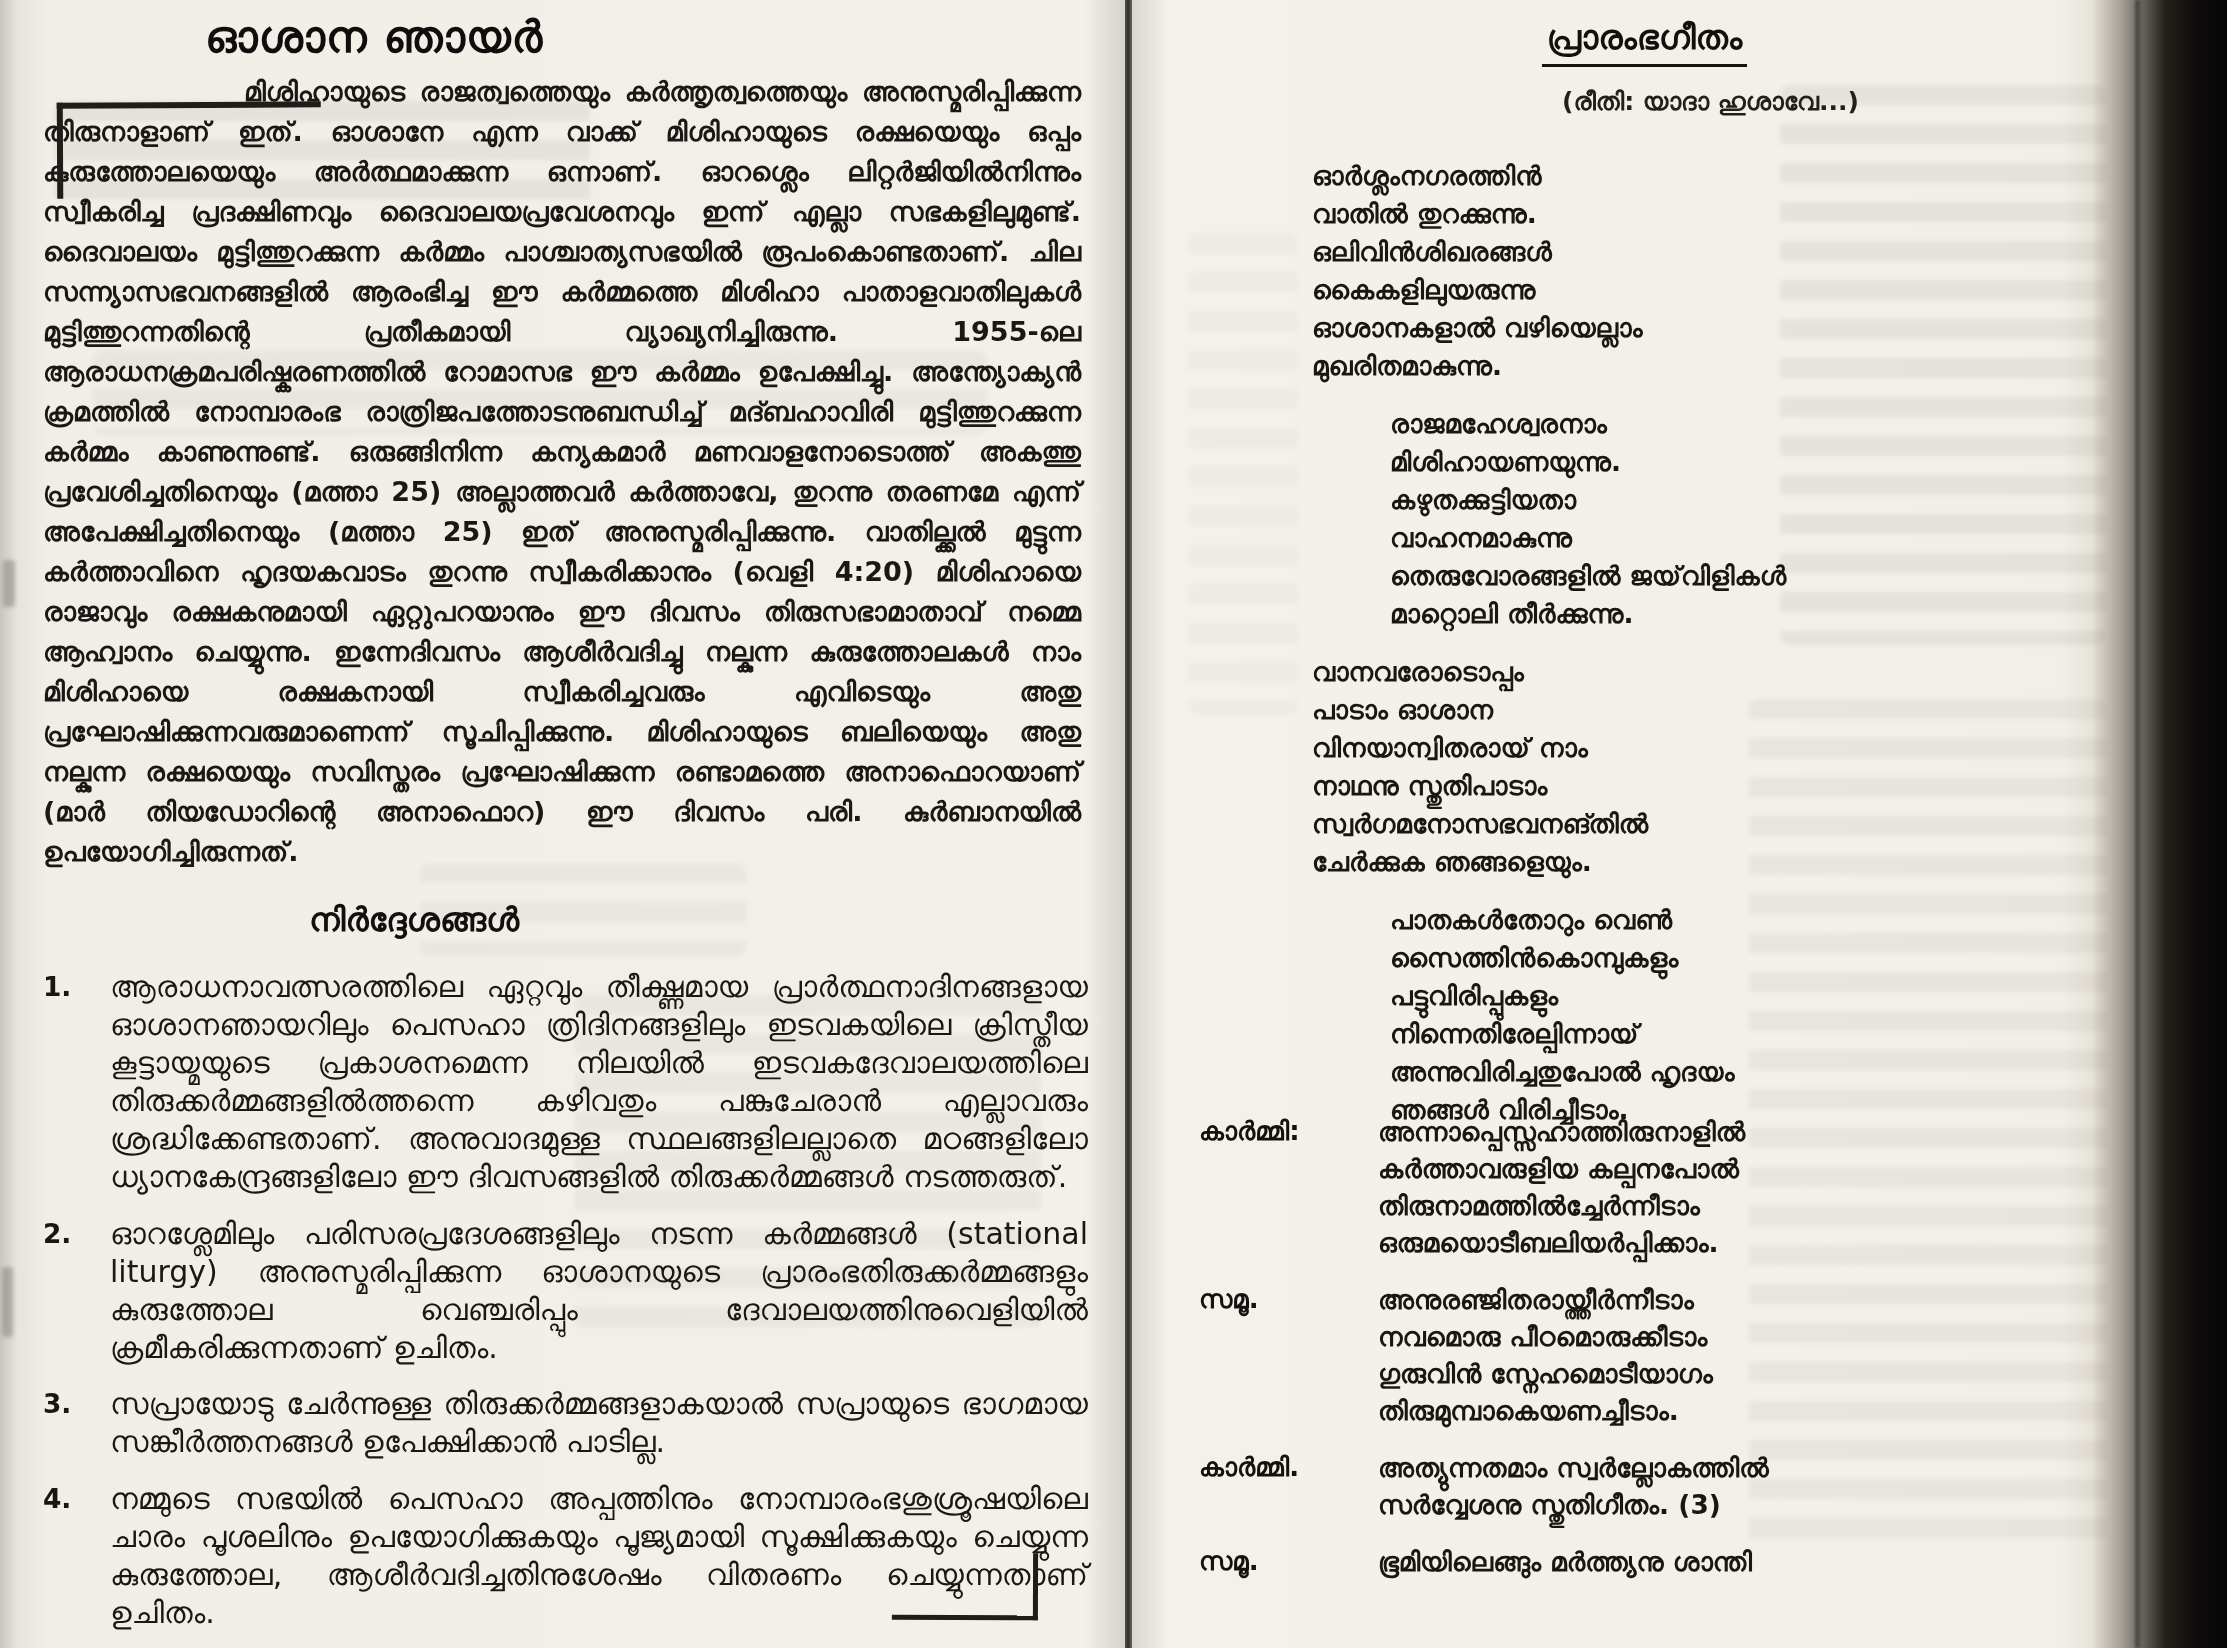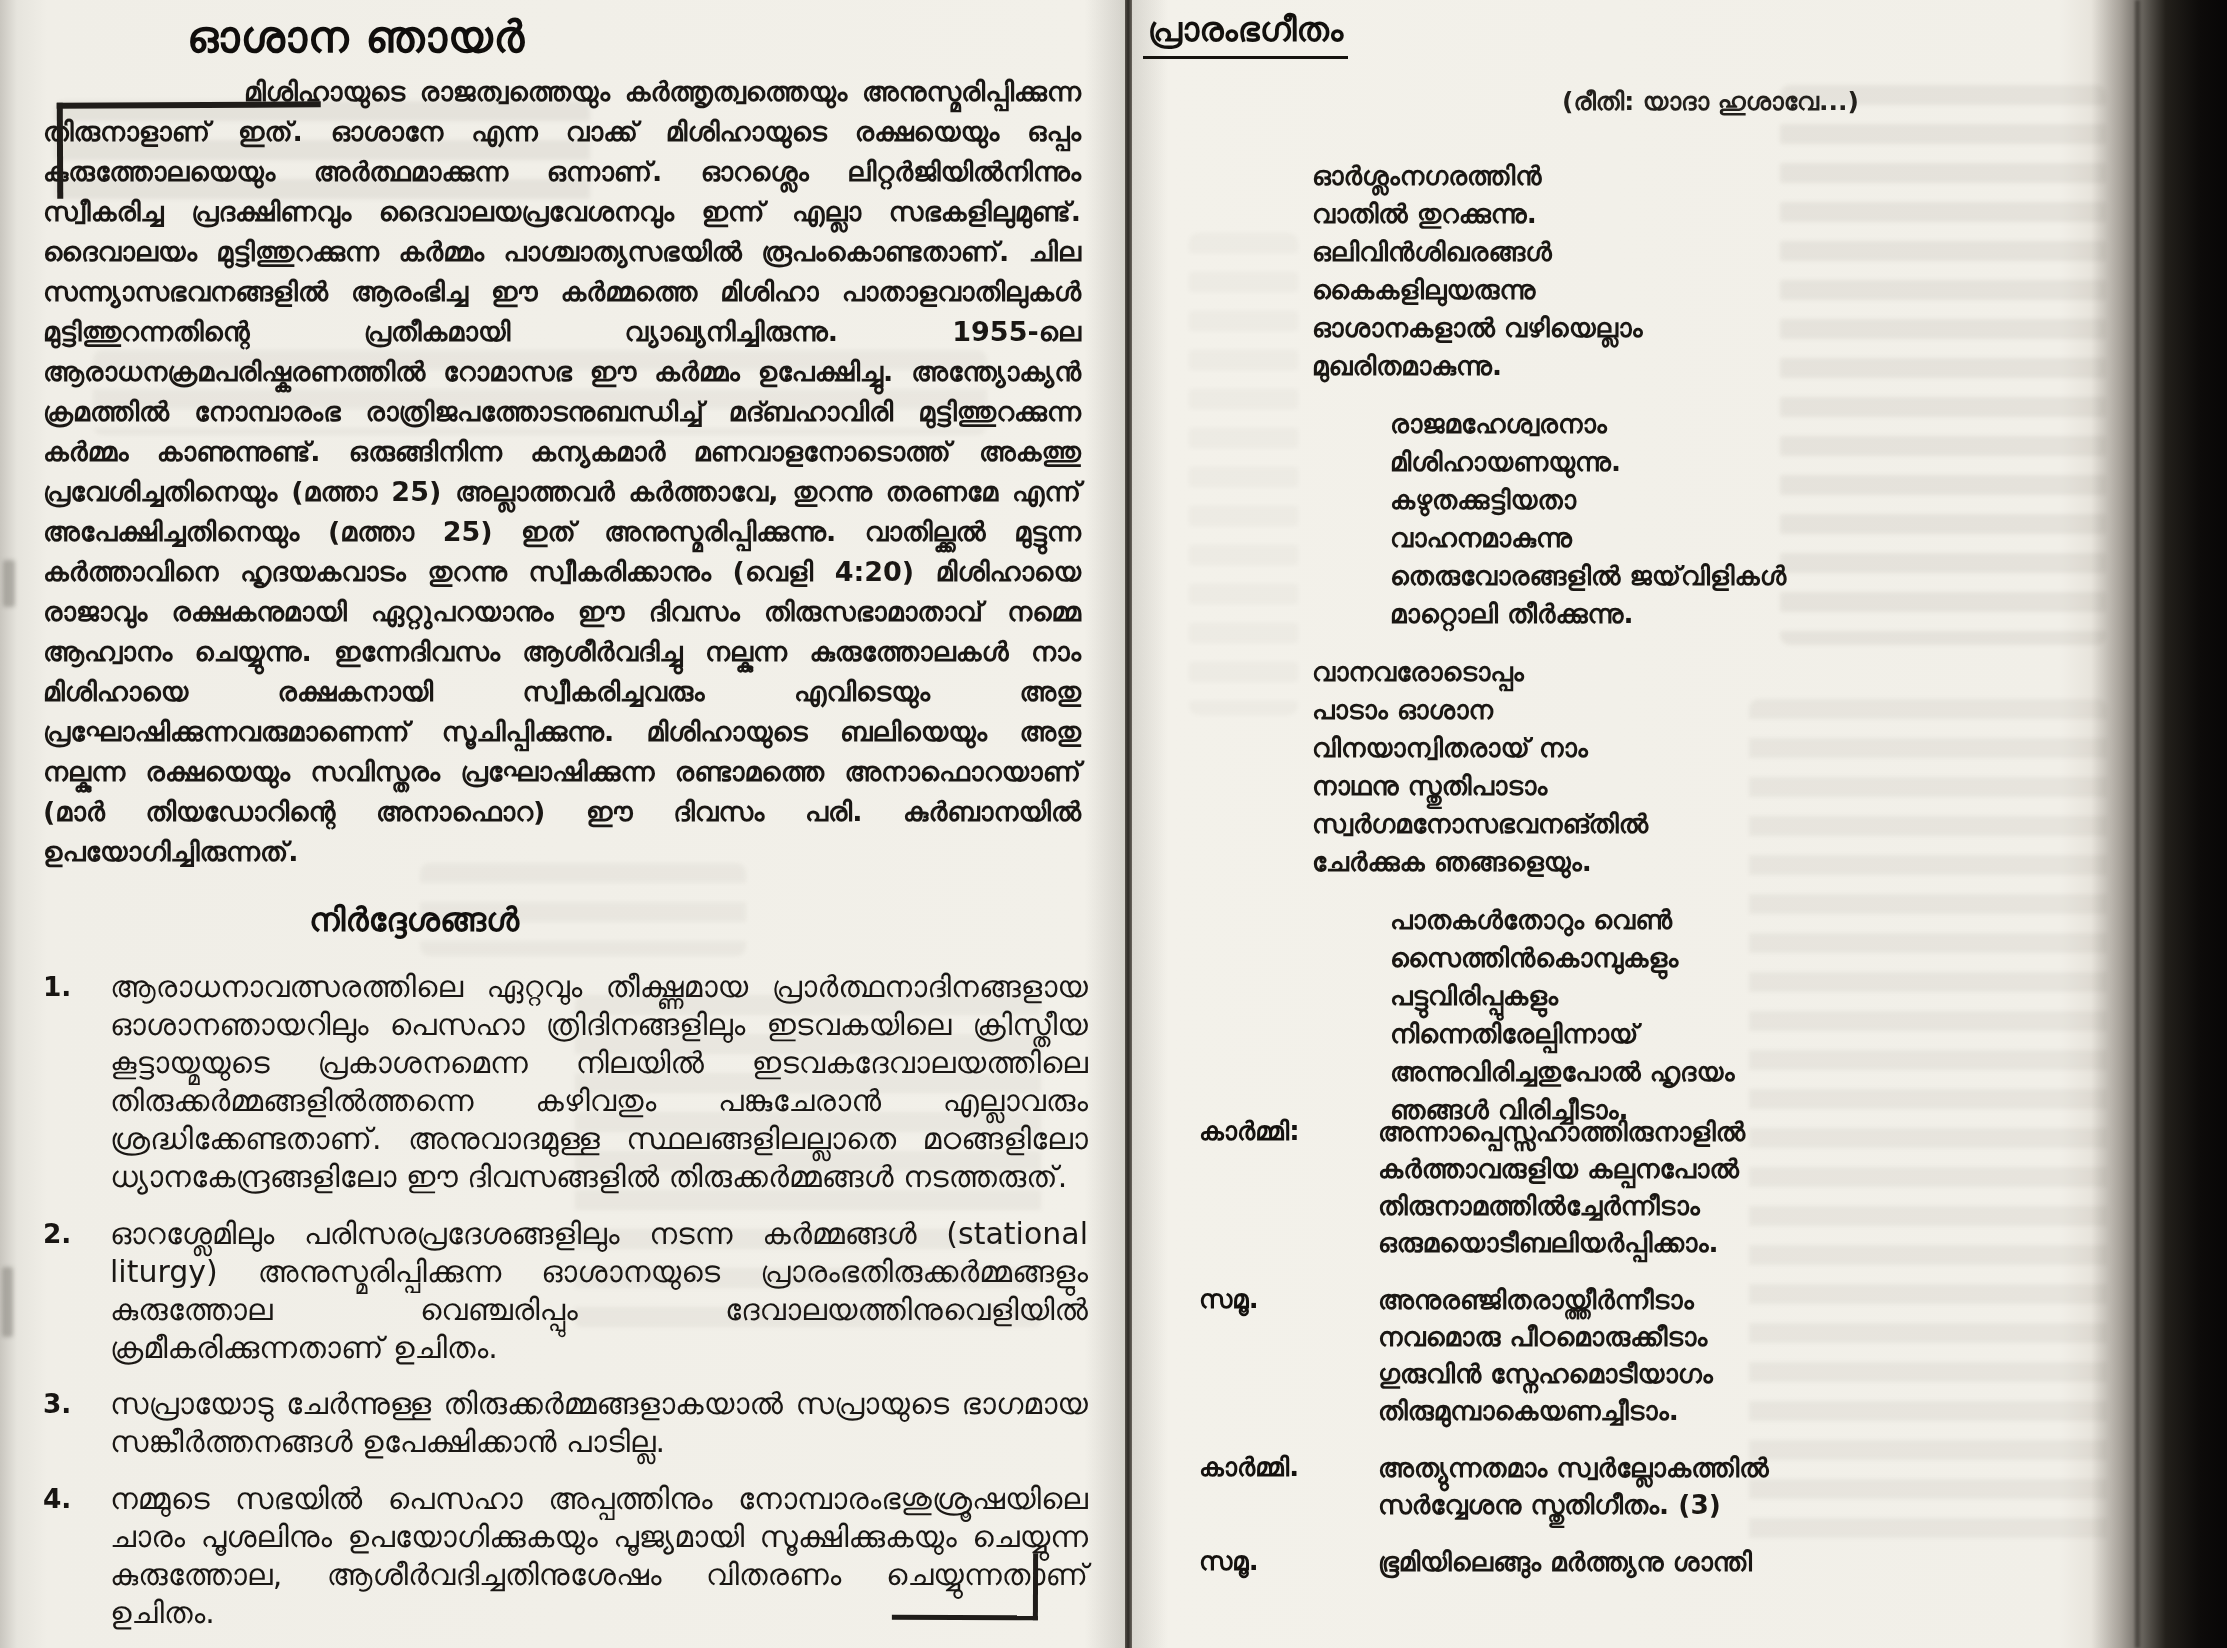--- a/index.html
+++ b/index.html
@@ -7,38 +7,38 @@
   #scan{position:relative;width:2227px;height:1648px;
     background:
       linear-gradient(90deg,#c9c6bf 0px,#e6e4dd 17px,#f0eee7 47px,#f2f0e9 1088px,#e9e7e0 1125px,#f3f1ea 1166px,#f1efe8 2060px,#ded9d0 2122px),
       #efede6;
     color:#181512;}
   
   .page{position:absolute;top:0;bottom:0;}
   #page-left{left:0;width:1125px;}
   #page-right{left:1143px;width:1003px;}
   
-  #left-title{position:absolute;top:11px;left:187px;font-size:44px;font-weight:bold;
+  #left-title{position:absolute;top:11px;left:205px;font-size:44px;font-weight:bold;
     letter-spacing:0.8px;color:#100e0c;white-space:nowrap;}
   #intro-wrap{position:absolute;top:72px;left:43px;width:1038px;}
   #intro-wrap p{margin:0;font-size:27px;line-height:40px;font-weight:600;
     text-align:justify;text-indent:201px;color:#1a1714;}
   #corner-open{position:absolute;top:29.5px;left:14px;width:258px;height:90px;
     border-top:6.2px solid #1f1c19;border-left:6.2px solid #1f1c19;transform:rotate(-.3deg);}
   #instructions-heading{position:absolute;top:900px;left:309px;font-size:33px;
     font-weight:bold;white-space:nowrap;color:#12100e;}
   #instructions-list{position:absolute;top:968px;left:43px;width:1045px;}
   .instr{display:flex;margin-bottom:18.7px;}
   .instr-num{flex:0 0 67px;font-size:26.4px;font-weight:600;line-height:38px;}
   .instr-text{flex:1;font-size:30px;line-height:38px;font-weight:400;
     text-align:justify;color:#1a1714;}
   #corner-close{position:absolute;top:1553px;left:892px;width:141px;height:62px;
     border-right:5.4px solid #1f1c19;border-bottom:5.4px solid #1f1c19;transform:rotate(.2deg);}
   
-  #right-title{position:absolute;top:9px;left:0;width:1003px;text-align:left;}
+  #right-title{position:absolute;top:17px;left:0;width:1003px;text-align:center;}
   #right-title span{display:inline-block;font-size:34px;font-weight:bold;
     border-bottom:3.9px solid #16130f;padding:0 4.7px 6.2px 4.7px;color:#12100d;}
   #right-subtitle{position:absolute;top:87px;left:0;width:1003px;text-align:center;
     padding-left:132px;box-sizing:border-box;font-size:25px;font-weight:600;color:#23201c;}
   #hymn-stanzas{position:absolute;top:137px;left:0;width:1003px;}
   .stanza{padding-left:169px;margin-bottom:20px;margin-top:20px;}
   .stanza.indent{padding-left:247px;}
   .hymn-line{font-size:26.4px;line-height:38px;font-weight:600;color:#1a1713;white-space:nowrap;}
   #dialogues{position:absolute;top:1113px;left:0;width:1003px;}
   .dialogue{display:flex;margin-bottom:20px;}

